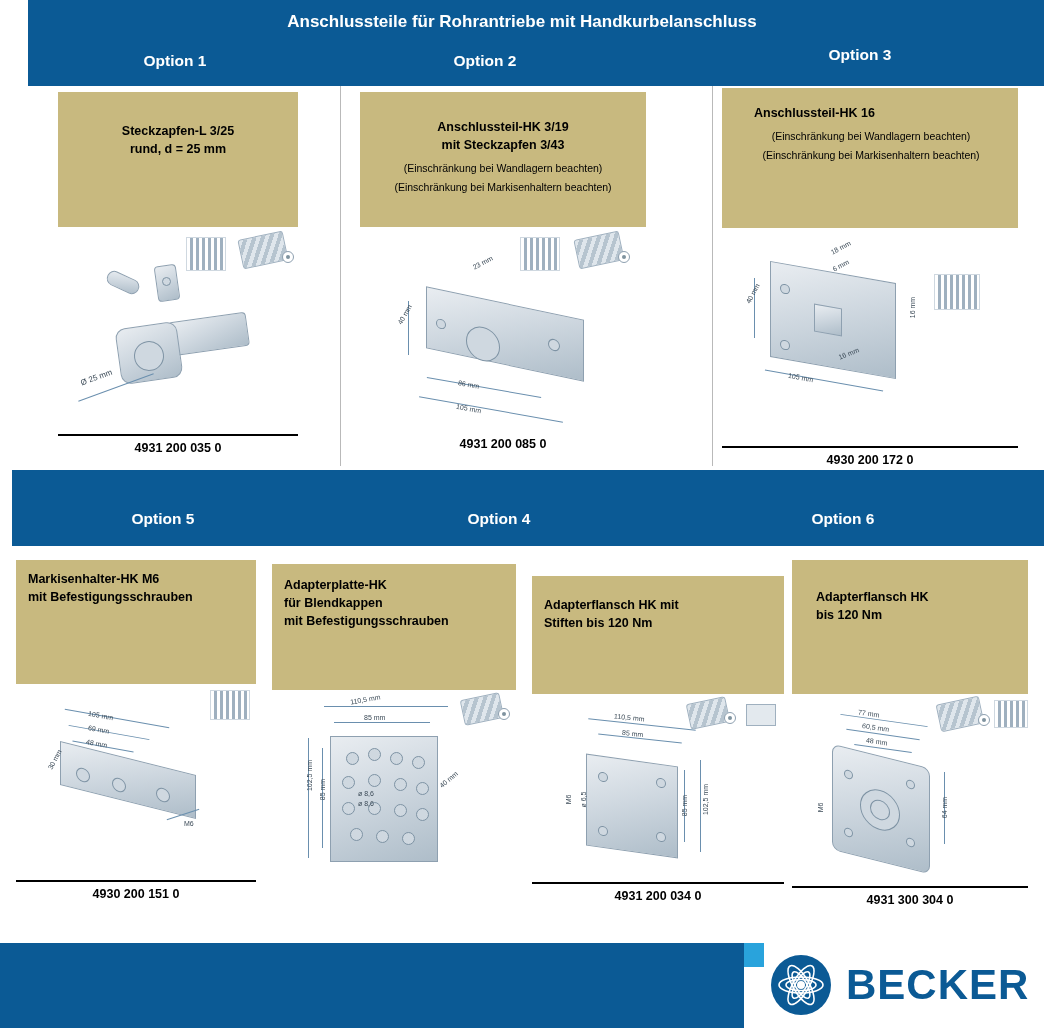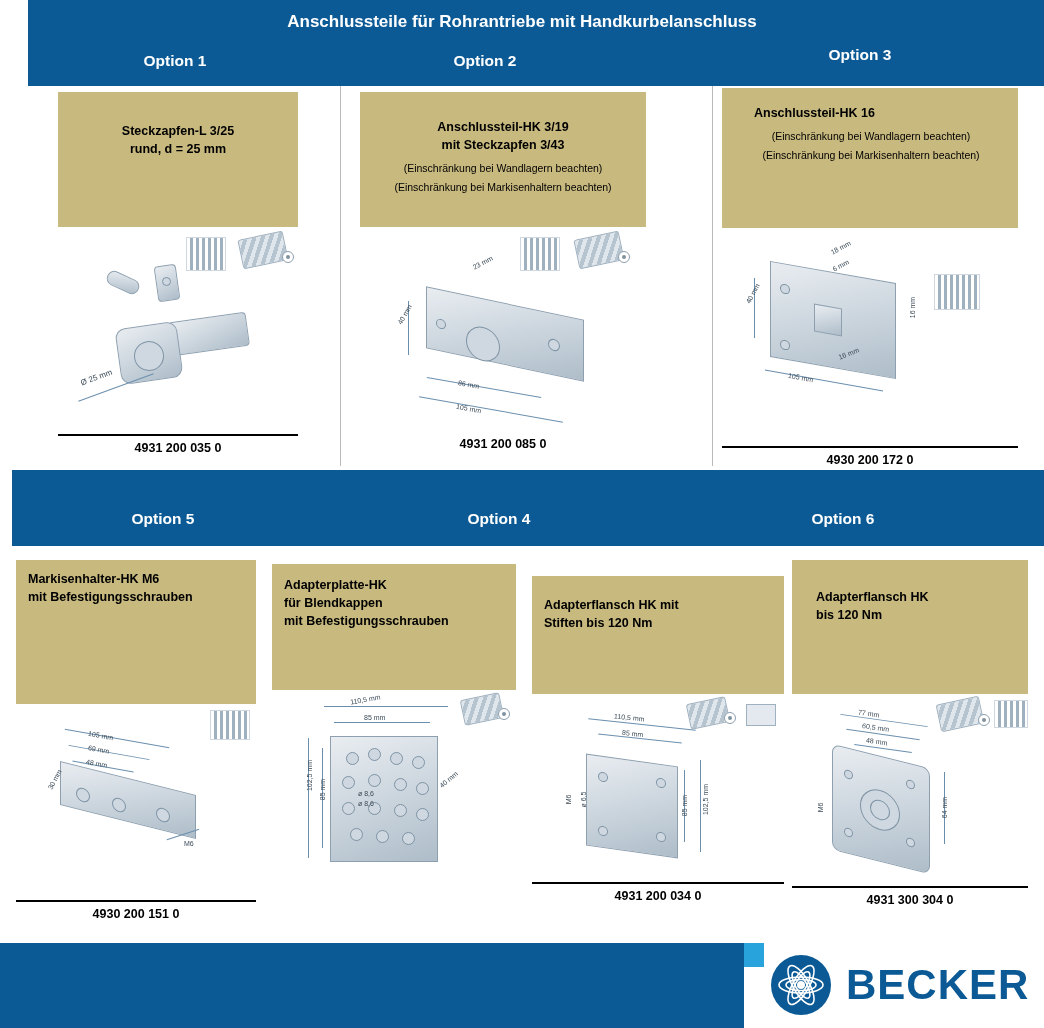--- a/index.html
+++ b/index.html
@@ -307,21 +307,21 @@
     <div class="card-code" style="margin-top:8px;">4930 200 172 0</div>
   </div>
 
   <div class="mid-band"></div>
   <div class="mid-left-white"></div>
   <div class="opt-label opt4">Option 5</div>
   <div class="opt-label opt5">Option 4</div>
   <div class="opt-label opt6">Option 6</div>
 
   <div class="card" style="left:16px; top:560px; width:240px;">
-    <div class="card-caption" style="height:144px; padding-top:10px;">
+    <div class="card-caption" style="height:124px; padding-top:10px;">
       <div>Markisenhalter-HK M6</div>
       <div>mit Befestigungsschrauben</div>
     </div>
     <div class="card-figure" style="height:190px;">
       <div class="icon-group" style="left:194px; top:2px; width:50px; height:40px;">
         <div class="icon-hatch" style="left:0px; top:4px; width:40px; height:30px;"></div>
       </div>
       <div class="metal" style="left:44px; top:74px; width:136px; height:44px; transform:skewY(14deg);"></div>
       <div class="hole" style="left:60px; top:84px; width:14px; height:14px; transform:skewY(14deg);"></div>
       <div class="hole" style="left:96px; top:94px; width:14px; height:14px; transform:skewY(14deg);"></div>

